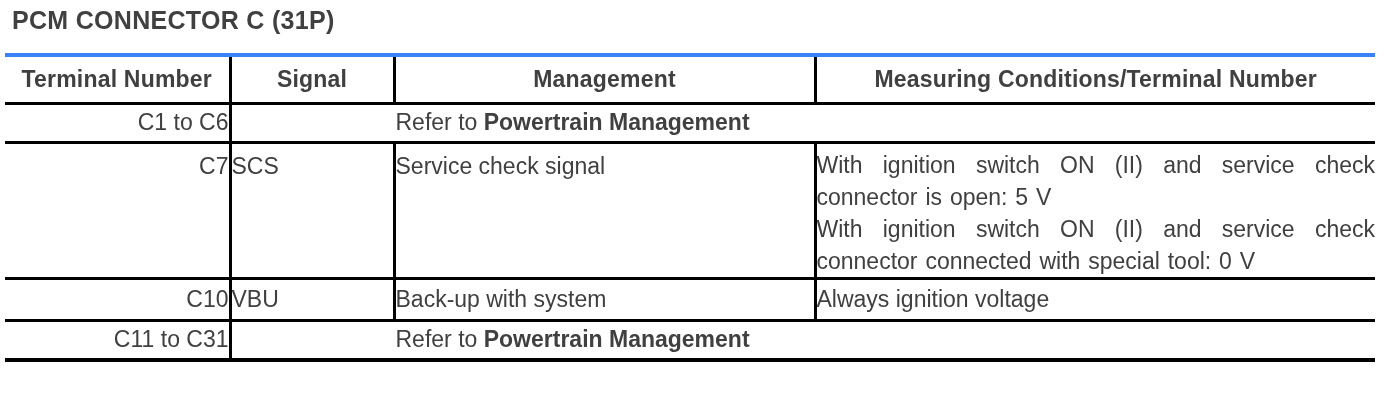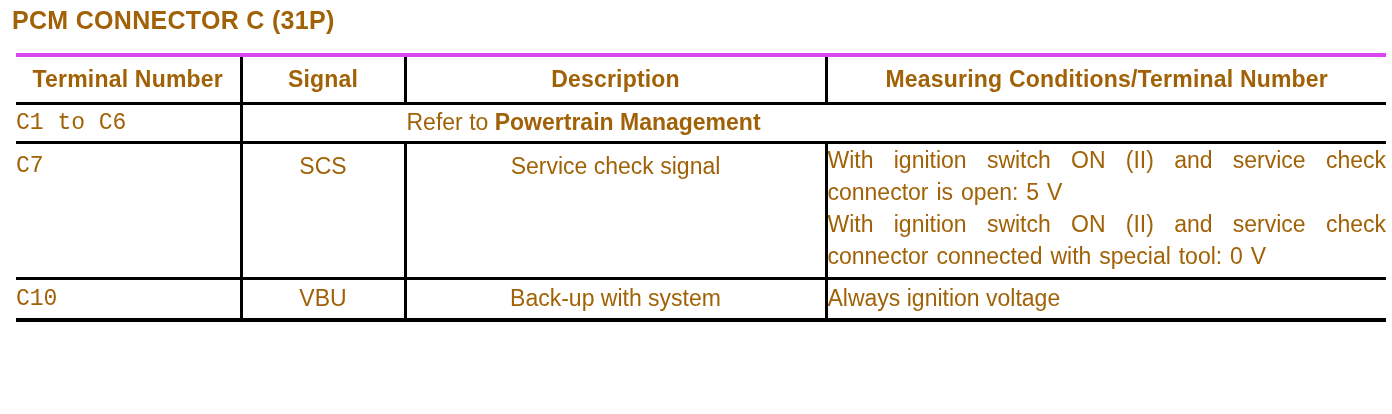--- a/index.html
+++ b/index.html
@@ -5,41 +5,41 @@
   html, body {
     margin: 0;
     padding: 0;
     background: #ffffff;
   }
   #page {
     position: relative;
     width: 1392px;
     height: 414px;
     background: #ffffff;
-    color: #a16207;
+    color: #404040;
     font-family: "Liberation Sans", sans-serif;
     overflow: hidden;
   }
   .doc-title {
     position: absolute;
     left: 12px;
     top: 6px;
     font-size: 25px;
     font-weight: bold;
     letter-spacing: 0.3px;
     white-space: nowrap;
   }
   table.voltage-table {
     position: absolute;
-    left: 16px;
+    left: 5px;
     top: 53px;
     width: 1370px;
     border-collapse: collapse;
     table-layout: fixed;
-    border-top: 4px solid #d946ef;
+    border-top: 4px solid #3b82f6;
     border-bottom: 4px solid #000;
     font-size: 23px;
   }
   table.voltage-table td, table.voltage-table th {
     padding: 0;
     border: none;
     overflow: hidden;
   }
   
   tr.rule-bottom > td, tr.rule-bottom > th {
@@ -58,30 +58,30 @@
   }
   tr.row-short { height: 39px; }
   tr.row-short td { vertical-align: middle; }
   tr.row-c10 { height: 42px; }
   tr.row-c10 td { vertical-align: middle; margin-top: 30px; }
   tr.row-last { height: 40px; }
   tr.row-last td { vertical-align: middle; }
   tr.row-tall { height: 136px; }
   tr.row-tall td { vertical-align: top; }
 
-  td.cell-terminal { text-align: left; font-family: Liberation Mono, monospace; }
-  td.cell-signal   { text-align: center; }
-  td.cell-desc     { text-align: center; padding-left: 15px; }
+  td.cell-terminal { text-align: right; }
+  td.cell-signal   { }
+  td.cell-desc     { text-align: left; padding-left: 15px; }
   td.cell-cond     { text-align: left; padding-left: 12px; padding-right: 5px; }
 
   tr.row-tall td.cell-terminal,
   tr.row-tall td.cell-signal,
   tr.row-tall td.cell-desc { padding-top: 9px; }
 
-  tr.row-tall td.cell-cond { }
+  tr.row-tall td.cell-cond { padding-top: 5px; }
 
   .cond-para {
     text-align: justify;
     line-height: 32px;
     word-spacing: 1.5px;
   }
   
   .refer-wrap {
     margin-left: 164px;
     width: 421px;
@@ -102,21 +102,21 @@
       <col style="width:225px">
       <col style="width:164px">
       <col style="width:421px">
       <col style="width:560px">
     </colgroup>
 
     <tbody>
         <tr class="header-row rule-bottom">
       <th class="vsep-r">Terminal Number</th>
       <th class="vsep-r">Signal</th>
-      <th class="vsep-r">Description</th>
+      <th class="vsep-r">Management</th>
       <th>Measuring Conditions/Terminal Number</th>
     </tr>
 
     <tr class="row-short rule-bottom">
       <td class="cell-terminal vsep-r">C1 to C6</td>
       <td colspan="3">
         <div class="refer-wrap">
           <span>Refer to </span><span class="bold">Powertrain Management</span>
         </div>
       </td>
@@ -133,16 +133,24 @@
     </tr>
 
 
     <tr class="row-c10 rule-bottom">
       <td class="cell-terminal vsep-r">C10</td>
       <td class="cell-signal vsep-r">VBU</td>
       <td class="cell-desc vsep-r">Back-up with system</td>
       <td class="cell-cond">Always ignition voltage</td>
     </tr>
 
+    <tr class="row-last">
+      <td class="cell-terminal vsep-r">C11 to C31</td>
+      <td colspan="3">
+        <div class="refer-wrap">
+          <span>Refer to </span><span class="bold">Powertrain Management</span>
+        </div>
+      </td>
+    </tr>
 
   </tbody>
     </table>
 </div>
 
 </body></html>

